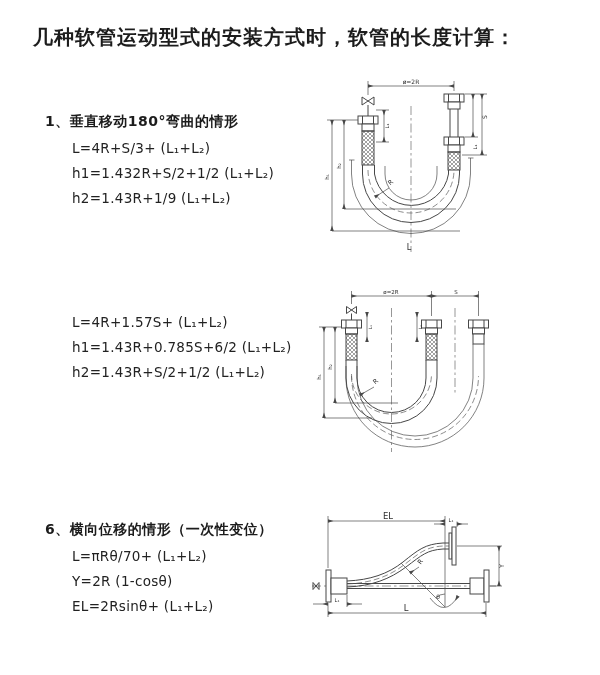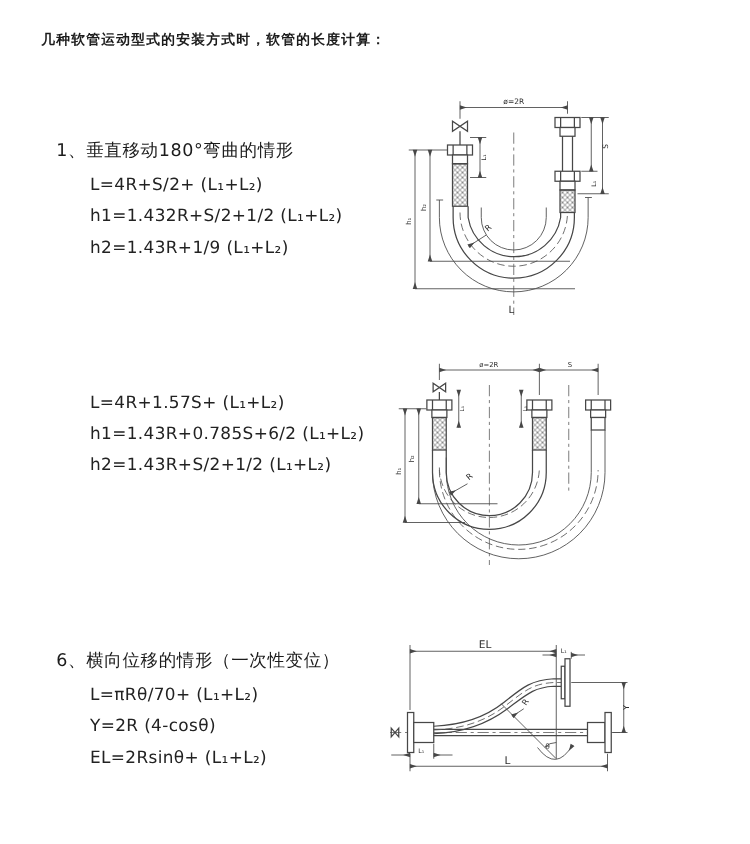--- a/index.html
+++ b/index.html
@@ -3,24 +3,24 @@
 <meta charset="utf-8">
 <style>
   html,body{margin:0;padding:0;}
   body{
     width:600px;height:675px;position:relative;background:#ffffff;
     font-family:"DejaVu Sans","Liberation Sans",sans-serif;
     color:#1f1f1f;overflow:hidden;
   }
   .page-title{
     position:absolute;left:33px;top:24px;
-    font-size:11px;font-weight:bold;letter-spacing:1px;color:#1c1c1c;
+    font-size:20px;font-weight:bold;letter-spacing:1px;color:#1c1c1c;
   }
   .section{position:absolute;left:45px;width:280px;}
-  .section .heading{font-size:14px;font-weight:normal;line-height:20px;letter-spacing:0.5px;color:#1c1c1c;}
+  .section .heading{font-size:14px;font-weight:bold;line-height:20px;letter-spacing:0.5px;color:#1c1c1c;}
   .section ul.formulas{list-style:none;margin:5px 0 0 0;padding:0 0 0 27px;}
   .section ul.formulas li{font-size:13.5px;line-height:25px;letter-spacing:0.3px;color:#222;}
   #sec1{top:111px;}
   #sec2{top:305px;}
   #sec3{top:519px;}
   .diag{position:absolute;}
   #diag1{left:310px;top:70px;}
   #diag2{left:310px;top:282px;}
   #diag3{left:300px;top:500px;}
   svg text{font-family:"DejaVu Sans",sans-serif;fill:#2e2e2e;}
@@ -43,39 +43,39 @@
       <path d="M0,0 L4,4 M4,0 L0,4" stroke="#555555" stroke-width="0.55"></path>
     </pattern>
   </defs>
 </svg>
 
 <div class="page-title">几种软管运动型式的安装方式时，软管的长度计算：</div>
 
 <div class="section" id="sec1">
   <div class="heading">1、垂直移动180°弯曲的情形</div>
   <ul class="formulas">
-    <li>L=4R+S/2+ (L₁+L₂)</li>
+    <li>L=4R+S/3+ (L₁+L₂)</li>
     <li>h1=1.432R+S/2+1/2 (L₁+L₂)</li>
     <li>h2=1.43R+1/9 (L₁+L₂)</li>
   </ul>
 </div>
 
 <div class="section" id="sec2">
   <ul class="formulas">
     <li>L=4R+1.57S+ (L₁+L₂)</li>
     <li>h1=1.43R+0.785S+6/2 (L₁+L₂)</li>
     <li>h2=1.43R+S/2+1/2 (L₁+L₂)</li>
   </ul>
 </div>
 
 <div class="section" id="sec3">
   <div class="heading">6、横向位移的情形（一次性变位）</div>
   <ul class="formulas">
     <li>L=πRθ/70+ (L₁+L₂)</li>
-    <li>Y=2R (4-cosθ)</li>
+    <li>Y=2R (1-cosθ)</li>
     <li>EL=2Rsinθ+ (L₁+L₂)</li>
   </ul>
 </div>
 
 <svg id="diag1" class="diag" width="290" height="195" viewBox="0 0 290 195">
 
   <line class="cl" x1="101" y1="36" x2="101" y2="182"></line>
 
   <g>
     <line class="thin" x1="58" y1="25" x2="58" y2="11"></line>

